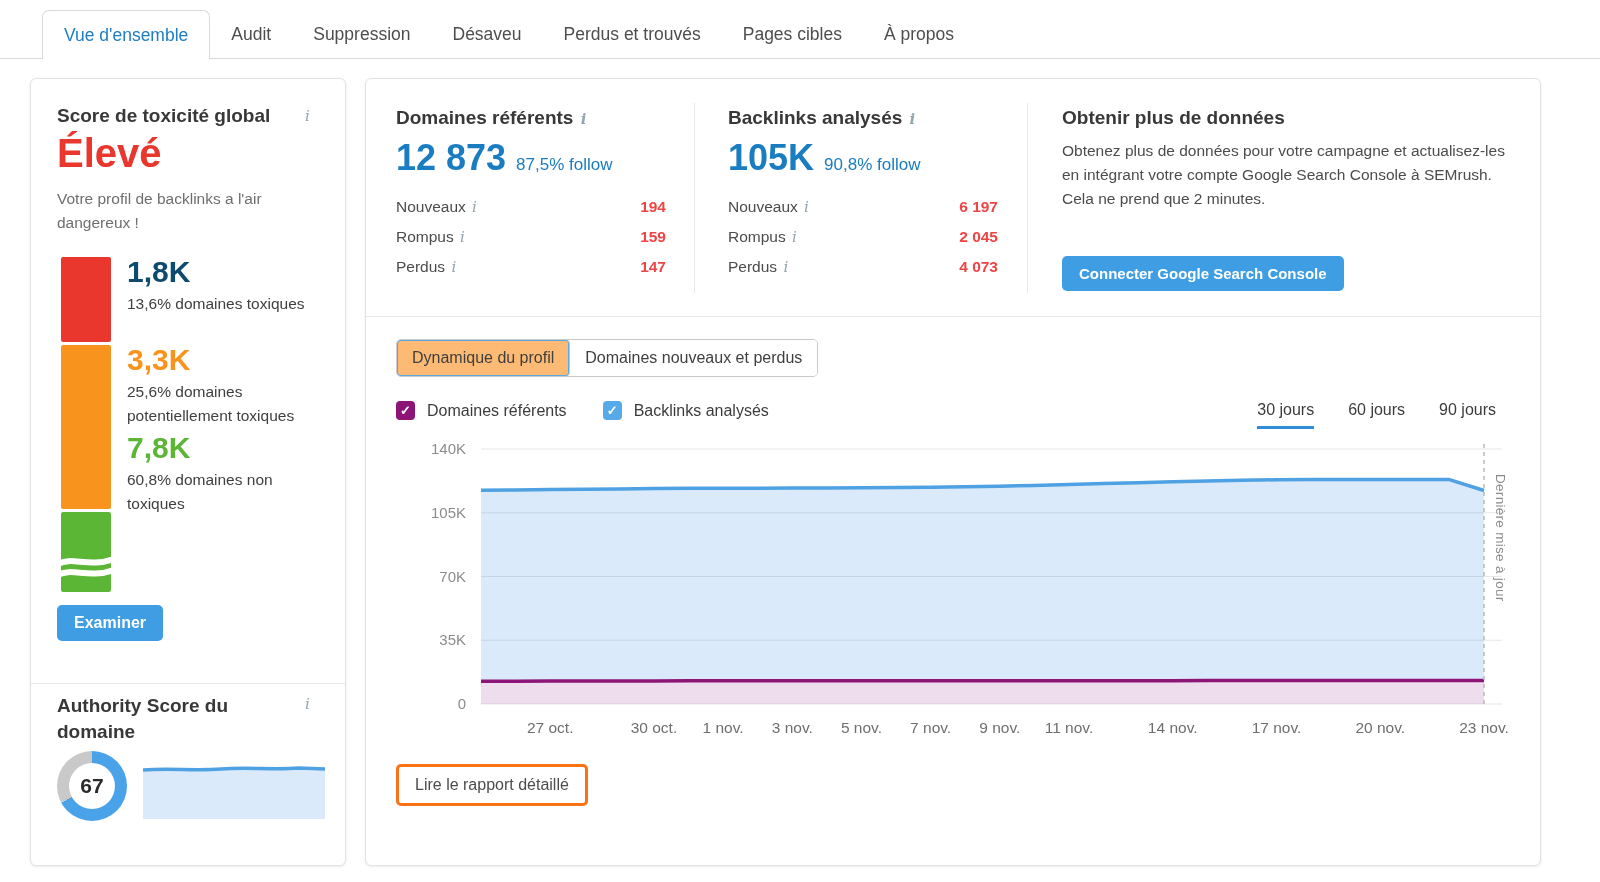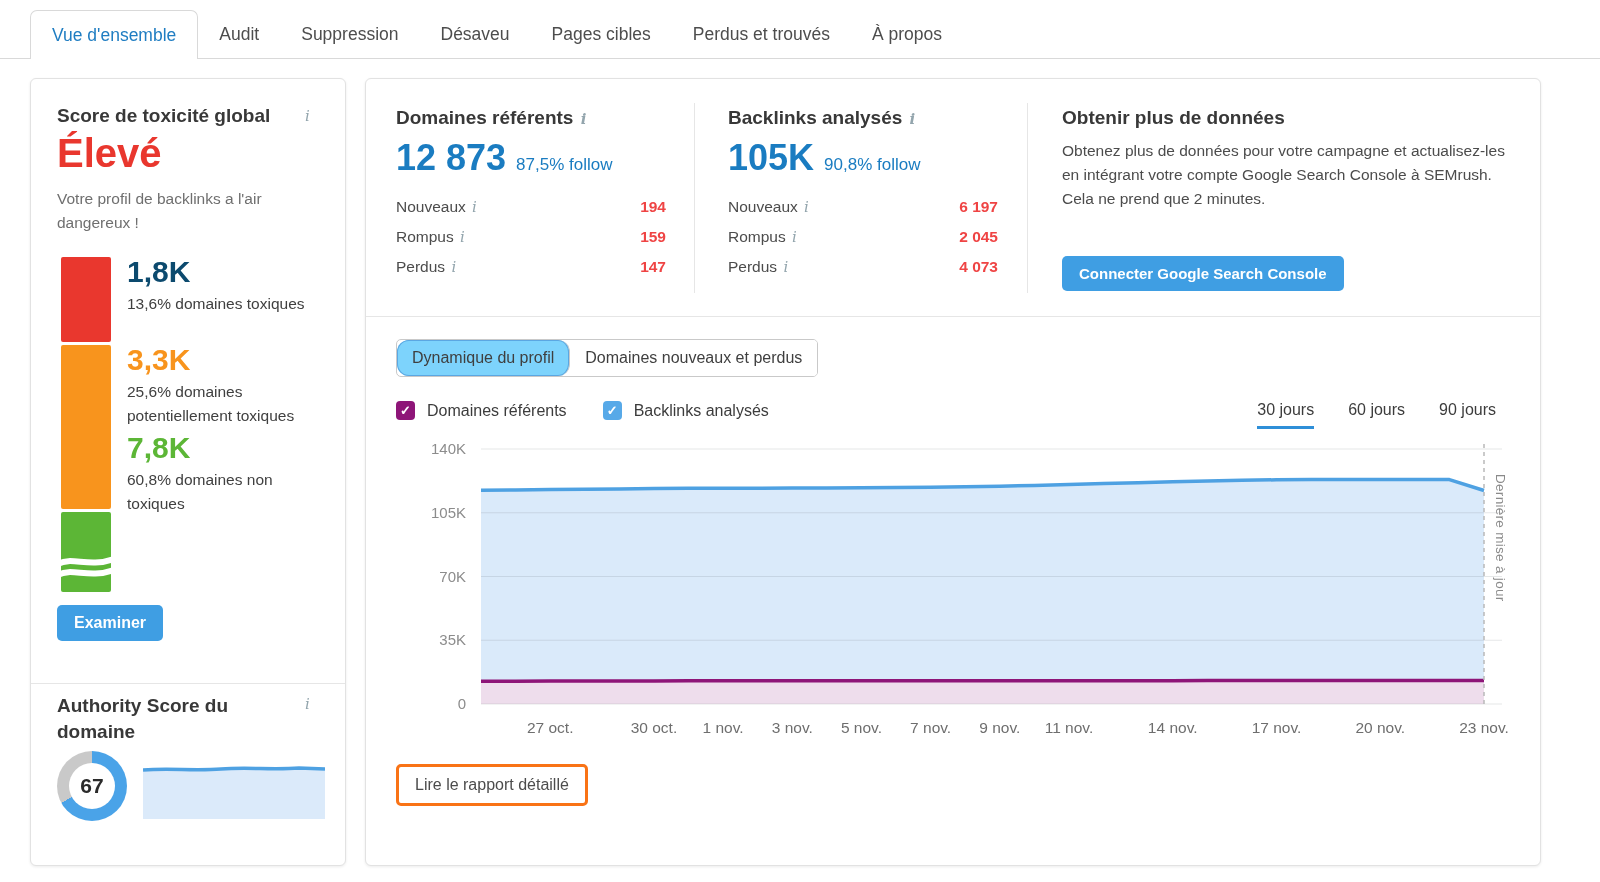--- a/index.html
+++ b/index.html
@@ -1,20 +1,20 @@
 <!DOCTYPE html>
 <html><head>
 <meta charset="utf-8">
 <style>
   * { margin:0; padding:0; box-sizing:border-box; }
   html,body { width:1600px; height:882px; background:#ffffff; font-family:"Liberation Sans", sans-serif; color:#3f3f3f; overflow:hidden; }
   .stage { position:relative; width:1600px; height:882px; background:#fff; }
 
   
-  .tabbar { position:absolute; top:10px; left:0; right:0; height:49px; display:flex; align-items:stretch; padding-left:30px; border-bottom:1px solid #d9d9d9; }
+  .tabbar { position:absolute; top:10px; left:0; right:0; height:49px; display:flex; align-items:stretch; padding-left:42px; border-bottom:1px solid #d9d9d9; }
   .tab { display:flex; align-items:center; padding:0 21px; font-size:17.5px; color:#4d4d4d; cursor:pointer; }
   .tab.active { color:#1f7dc2; background:#fff; border:1px solid #d9d9d9; border-bottom:none; border-radius:7px 7px 0 0; margin-bottom:-1px; }
 
   
   .card { position:absolute; background:#fff; border:1px solid #e2e2e2; border-radius:6px; box-shadow:0 1px 3px rgba(0,0,0,0.08); }
   .card-left { left:30px; top:78px; width:316px; height:788px; }
   .card-right { left:365px; top:78px; width:1176px; height:788px; }
 
   .sec-title { font-size:19px; font-weight:700; color:#383838; }
   .info { font-family:"DejaVu Serif", serif; font-style:italic; color:#93a5ad; font-size:15px; cursor:pointer; padding:0 2px; }
@@ -60,21 +60,21 @@
   .stat-row { display:flex; justify-content:space-between; align-items:center; height:30px; font-size:15.5px; }
   .stat-row .lbl { color:#4c4c4c; }
   .stat-row .val { color:#ef4444; font-weight:700;margin-left:36px; }
   .gsc-text { position:absolute; top:60px; left:0; width:460px; font-size:15.5px; line-height:1.55; color:#4c4c4c; }
   .gsc-btn { position:absolute; top:177px; left:0; font-size:15px; }
 
   
   .toggle-group { position:absolute; left:30px; top:260px; display:flex; border:1px solid #c9c9c9; border-radius:5px; overflow:hidden; }
   .toggle { padding:9px 15px; font-size:16px; color:#3f3f3f; background:#fff; cursor:pointer; border-right:1px solid #c9c9c9; }
   .toggle:last-child { border-right:none; }
-  .toggle.active { background:#7dd3fc; box-shadow:inset 0 0 0 1px #5ba7e2; border-radius:12px; }
+  .toggle.active { background:#fdba74; box-shadow:inset 0 0 0 1px #5ba7e2; border-radius:4px; }
   .legend-row { position:absolute; left:30px; top:322px; display:flex; align-items:center; gap:12px; }
   .chk { width:19px; height:19px; border-radius:4px; display:flex; align-items:center; justify-content:center; color:#fff; font-size:13px; font-weight:700; cursor:pointer; }
   .chk-purple { background:#8e1578; }
   .chk-blue { background:#57a9e8; margin-left:24px; }
   .legend-label { font-size:16px; color:#3c3c3c; }
   .periods { position:absolute; right:44px; top:322px; display:flex; gap:34px; }
   .period { font-size:16px; color:#3c3c3c; padding-bottom:7px; cursor:pointer; }
   .period.active { border-bottom:3px solid #2e8fd8; }
   .chart-wrap { position:absolute; left:30px; top:355px; width:1116px; height:300px; }
   .last-update { position:absolute; right:32px; top:395px; writing-mode:vertical-rl; font-size:13.5px; color:#8a8a8a; letter-spacing:0.3px; }
@@ -83,22 +83,22 @@
 </head>
 <body>
 
 <div class="stage">
 
   <div class="tabbar">
     <div class="tab active">Vue d'ensemble</div>
     <div class="tab">Audit</div>
     <div class="tab">Suppression</div>
     <div class="tab">Désaveu</div>
+    <div class="tab">Perdus et trouvés</div>
     <div class="tab">Pages cibles</div>
-    <div class="tab">Perdus et trouvés</div>
     <div class="tab">À propos</div>
   </div>
 
   <div class="card card-left">
     <div class="sec-title tox-title">Score de toxicité global</div>
     <span class="info tox-info">i</span>
     <div class="tox-level">Élevé</div>
     <div class="tox-desc">Votre profil de backlinks a l'air dangereux !</div>
 
     <div class="tox-bar">

